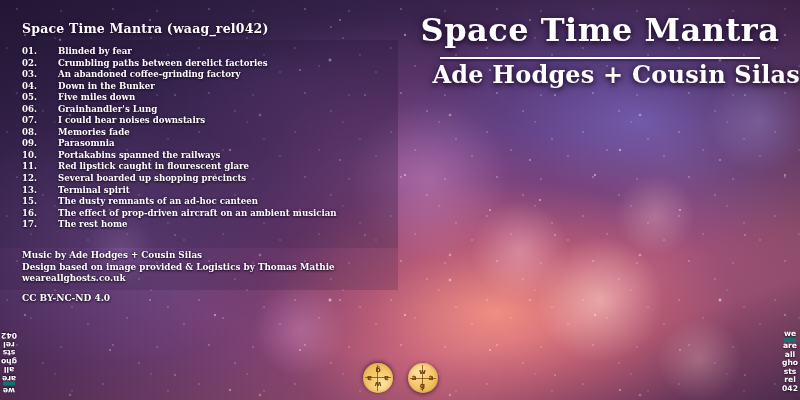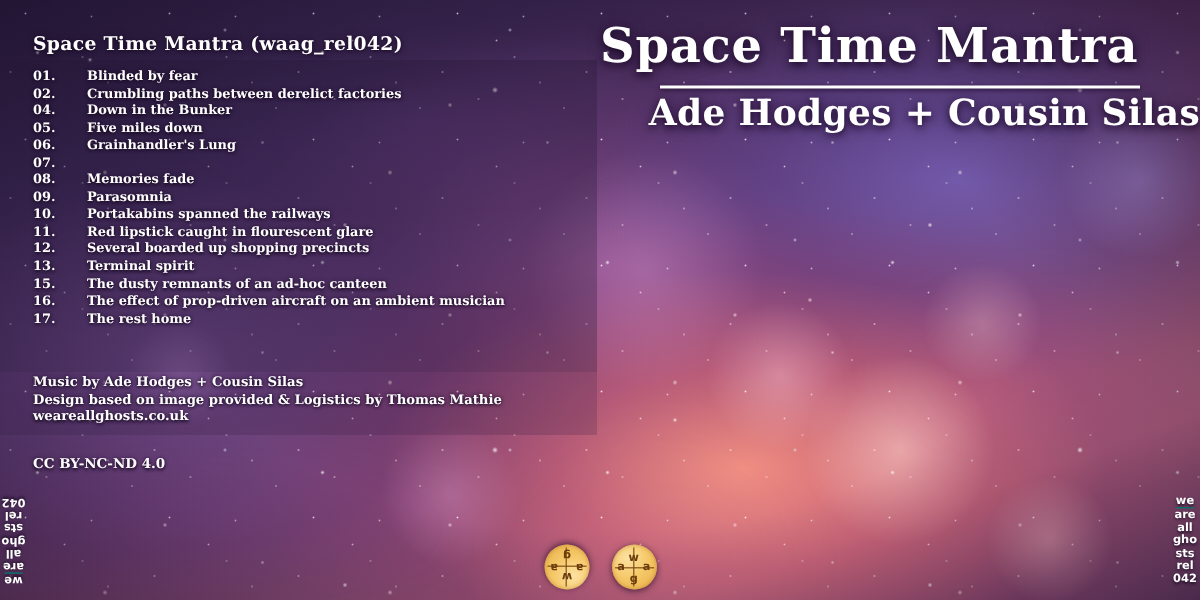--- a/index.html
+++ b/index.html
@@ -115,29 +115,28 @@
     position:absolute;left:22px;top:250px;
     font-family:"DejaVu Serif", serif;font-weight:bold;font-size:8.8px;
     line-height:11.6px;color:#fff;white-space:nowrap;
     text-shadow:0 1px 2px rgba(25,10,35,.9),0 0 3px rgba(25,10,35,.7);
   }
   #license{
     position:absolute;left:22px;top:293px;
     font-family:"DejaVu Serif", serif;font-weight:bold;font-size:9px;color:#fff;
     white-space:nowrap;
     text-shadow:0 1px 2px rgba(25,10,35,.9),0 0 3px rgba(25,10,35,.7);
-    margin-top:12px;
   }
 
   
   #front-panel{position:absolute;left:400px;top:0;width:400px;height:400px;}
 
   #front-title{
     position:absolute;left:0;top:12px;width:400px;
-    text-align:left;
+    text-align:center;
     font-family:"DejaVu Serif", serif;font-weight:bold;
     font-size:32px;line-height:36px;color:#fff;
     letter-spacing:.5px;white-space:nowrap;
     text-shadow:0 2px 5px rgba(25,8,38,.85),0 0 10px rgba(25,8,38,.5);
   }
   #title-rule{
     position:absolute;left:40px;top:57px;width:320px;height:2px;
     background:#fff;
     box-shadow:0 1px 3px rgba(25,8,38,.8);
   }
@@ -155,21 +154,21 @@
     position:absolute;top:330px;width:18px;
     font-family:"DejaVu Sans", sans-serif;font-weight:bold;
     font-size:7.6px;line-height:8.6px;color:#fff;
     text-align:center;
     text-shadow:0 1px 2px rgba(25,10,35,.9);
   }
   #spine-left{left:0;transform:rotate(180deg);transform-origin:center center;}
   #spine-right{left:781px;}
   .spine .sline{display:block;}
   .spine .sline.underlined{
-    border-bottom:1px solid #0f766e;padding-bottom:0px;margin-bottom:0px;
+    border-bottom:4px solid #0f766e;padding-bottom:0px;margin-bottom:0px;
     display:inline-block;line-height:8px;
   }
 
   
   #logos{
     position:absolute;left:0;top:361px;width:800px;height:34px;
     display:flex;justify-content:center;align-items:center;gap:15px;
   }
   .waag-logo{
     position:relative;width:30px;height:30px;border-radius:50%;
@@ -211,33 +210,38 @@
     <div id="tracklist">
         <div class="track-row">
           <span class="track-num">01.</span>
           <span class="track-name">Blinded by fear</span>
         </div>
         <div class="track-row">
           <span class="track-num">02.</span>
           <span class="track-name">Crumbling paths between derelict factories</span>
         </div>
         <div class="track-row">
+          <span class="track-num">03.</span>
+          <span class="track-name">An abandoned coffee-grinding factory</span>
+        </div>
+        <div class="track-row">
           <span class="track-num">04.</span>
           <span class="track-name">Down in the Bunker</span>
         </div>
         <div class="track-row">
           <span class="track-num">05.</span>
           <span class="track-name">Five miles down</span>
         </div>
         <div class="track-row">
           <span class="track-num">06.</span>
           <span class="track-name">Grainhandler's Lung</span>
         </div>
         <div class="track-row">
           <span class="track-num">07.</span>
+          <span class="track-name">I could hear noises downstairs</span>
         </div>
         <div class="track-row">
           <span class="track-num">08.</span>
           <span class="track-name">Memories fade</span>
         </div>
         <div class="track-row">
           <span class="track-num">09.</span>
           <span class="track-name">Parasomnia</span>
         </div>
         <div class="track-row">

